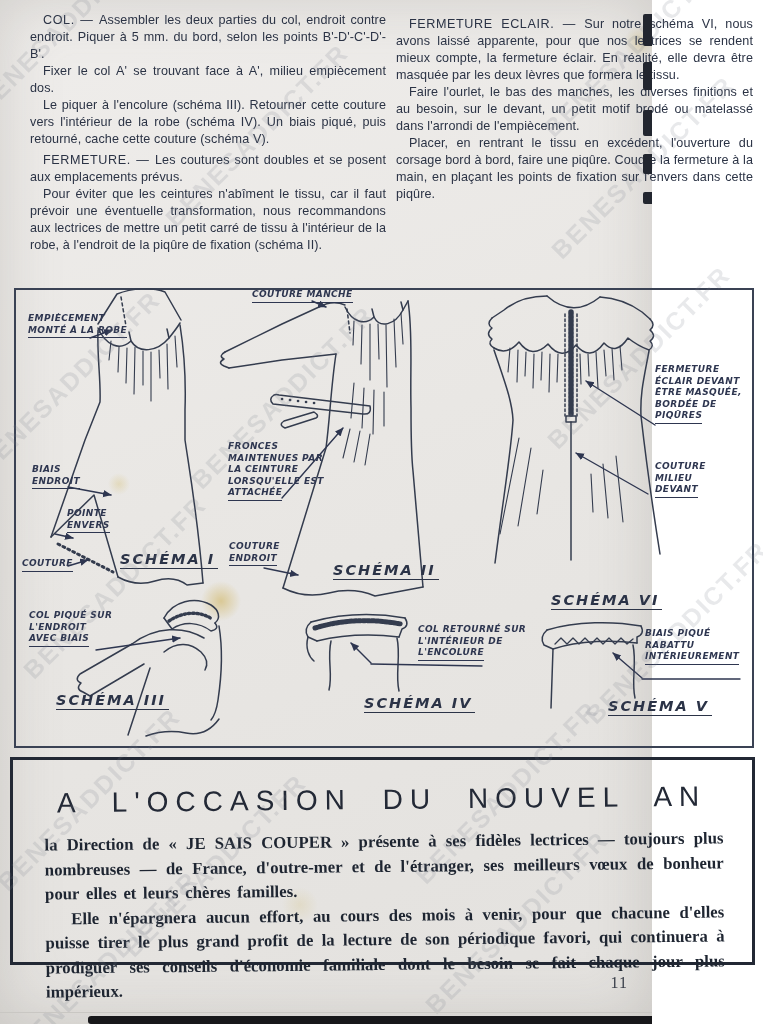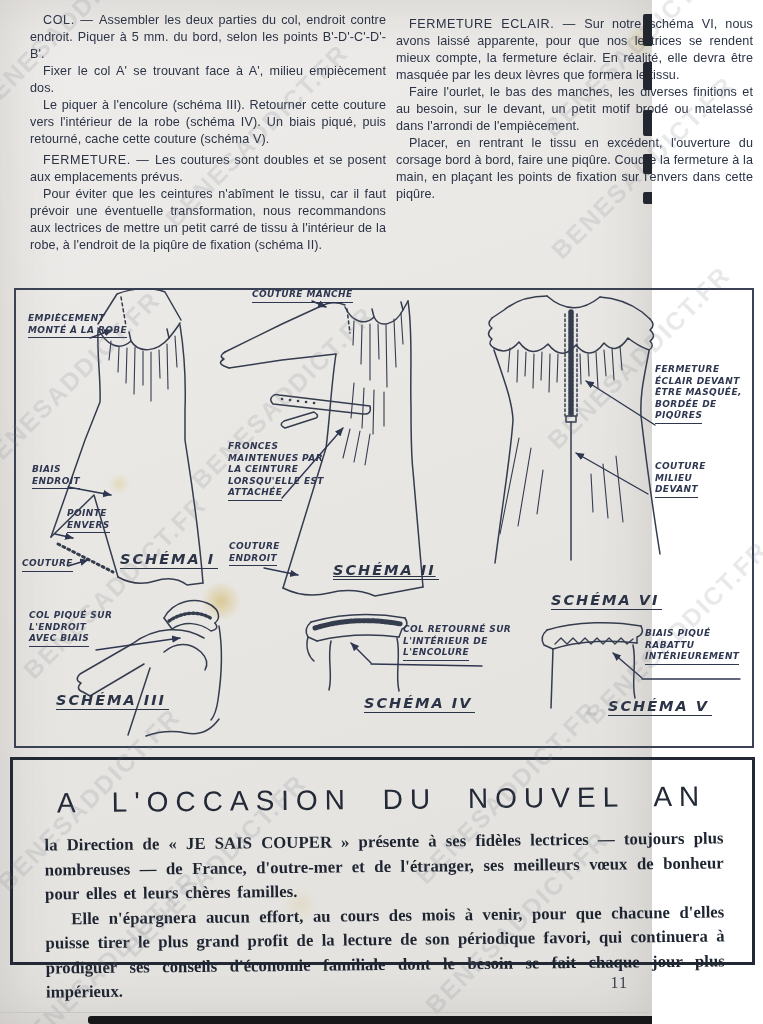--- a/index.html
+++ b/index.html
@@ -206,21 +206,21 @@
     <span>FRONCES</span>
     <span>MAINTENUES PAR</span>
     <span>LA CEINTURE</span>
     <span>LORSQU'ELLE EST</span>
     <span class="u">ATTACHÉE</span>
   </div>
   <div class="dlabel" style="left:229px;top:541px;">
     <span>COUTURE</span>
     <span class="u">ENDROIT</span>
   </div>
-  <div class="dcap" style="left:333px;top:562px;text-decoration:underline;">SCHÉMA II</div>
+  <div class="dcap" style="left:333px;top:562px;">SCHÉMA II</div>
 
   <div class="dlabel" style="left:655px;top:364px;">
     <span>FERMETURE</span>
     <span>ÉCLAIR DEVANT</span>
     <span>ÊTRE MASQUÉE,</span>
     <span>BORDÉE DE</span>
     <span class="u">PIQÛRES</span>
   </div>
   <div class="dlabel" style="left:655px;top:461px;">
     <span>COUTURE</span>
@@ -229,21 +229,21 @@
   </div>
   <div class="dcap" style="left:551px;top:564px;margin-top:28px;">SCHÉMA VI</div>
 
   <div class="dlabel" style="left:29px;top:610px;">
     <span>COL PIQUÉ SUR</span>
     <span>L'ENDROIT</span>
     <span class="u">AVEC BIAIS</span>
   </div>
   <div class="dcap" style="left:56px;top:692px;">SCHÉMA III</div>
 
-  <div class="dlabel" style="left:403px;top:624px;">
+  <div class="dlabel" style="left:418px;top:624px;">
     <span>COL RETOURNÉ SUR</span>
     <span>L'INTÉRIEUR DE</span>
     <span class="u">L'ENCOLURE</span>
   </div>
   <div class="dcap" style="left:364px;top:695px;">SCHÉMA IV</div>
 
   <div class="dlabel" style="left:645px;top:628px;">
     <span>BIAIS PIQUÉ</span>
     <span>RABATTU</span>
     <span class="u">INTÉRIEUREMENT</span>

